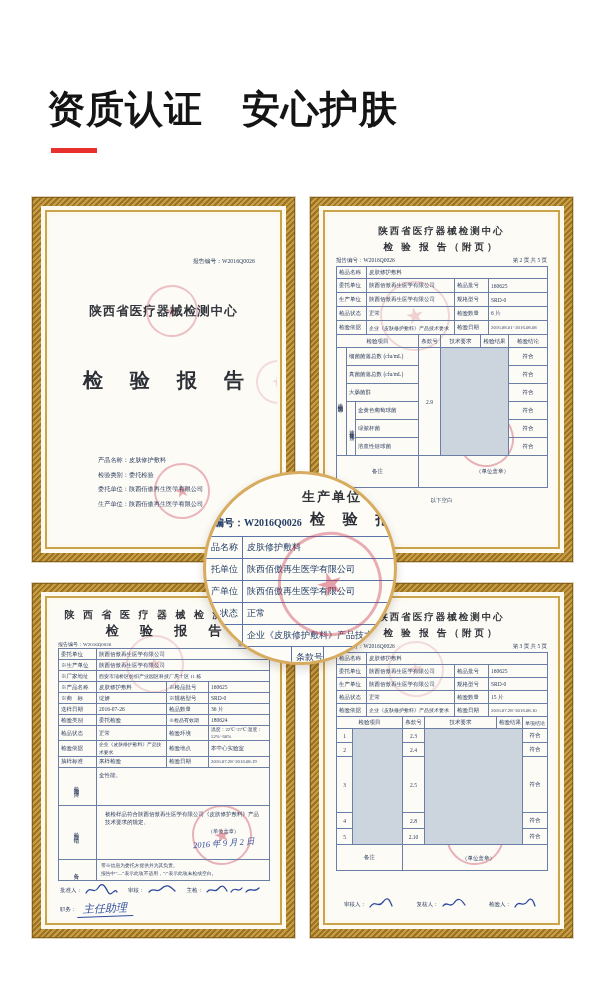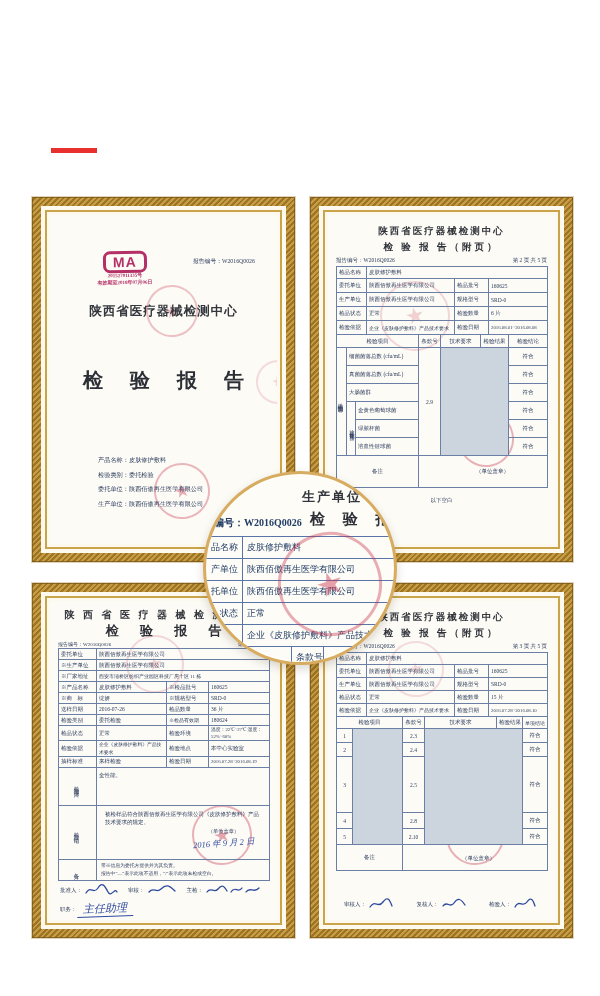--- a/index.html
+++ b/index.html
@@ -69,41 +69,37 @@
   .magtab { position:absolute; left:-28px; top:62px; width:250px; border-collapse:collapse; table-layout:fixed; }
   .magtab td { border:1px solid #5a74a8; font-size:9px; color:#223c66; padding:0 4px;
                overflow:hidden; white-space:nowrap; height:22px; }
   .mag-no { position:absolute; left:8px; top:42px; font-size:10px; font-weight:bold; color:#223c66; white-space:nowrap; }
 </style>
 </head>
 <body>
 
 <div id="stage">
 
+  <div class="big-title">资质认证　安心护肤</div>
   <div class="red-dash"></div>
 
   <div class="cert" style="left:32px; top:197px; width:263px; height:365px;">
    <div class="mat">
     <div class="goldline">
      <div class="paper">
         <div class="stamp" style="left:96px; top:70px; width:52px; height:52px; opacity:.55;">
               <span class="star" style="font-size:17px;">★</span>
             </div>
         <div class="stamp" style="left:104px; top:248px; width:56px; height:56px; opacity:.65;">
               <span class="star" style="font-size:18px;">★</span>
             </div>
         <div class="stamp" style="left:206px; top:145px; width:44px; height:44px; opacity:.3;">
               <span class="star" style="font-size:14px;">★</span>
             </div>
 
-        <div class="ma-wrap">
-          <div class="ma-box">MA</div>
-          <div class="ma-s">201527011335号</div>
-          <div class="ma-s">有效期至2018年07月06日</div>
-        </div>
         <div style="position:absolute; left:143px; top:42px; font-size:5.8px; color:#31415f;"><span>报告编号：</span><span>W2016Q0026</span></div>
 
         <div class="cname" style="top:88px; font-size:12.5px; letter-spacing:1px;">陕西省医疗器械检测中心</div>
         <div class="dtitle" style="top:152px; font-size:20px; letter-spacing:11px; text-indent:11px;">检 验 报 告</div>
 
         <div style="position:absolute; left:48px; top:238px; font-size:6.2px; line-height:14.5px;">
           <div><span>产品名称：</span><span>皮肤修护敷料</span></div>
           <div><span>检验类别：</span><span>委托检验</span></div>
           <div><span>委托单位：</span><span>陕西佰傲再生医学有限公司</span></div>
           <div><span>生产单位：</span><span>陕西佰傲再生医学有限公司</span></div>
@@ -501,25 +497,25 @@
           <col style="width:49px">
           <col style="width:32px">
           <col style="width:105px">
         </colgroup>
       <tbody>
           <tr>
             <td style="text-align:right;">品名称</td>
             <td colspan="3">皮肤修护敷料</td>
           </tr>
       <tr>
+            <td style="text-align:right;">托单位</td>
+            <td colspan="3">陕西佰傲再生医学有限公司</td>
+          </tr>
+      <tr>
             <td style="text-align:right;">产单位</td>
-            <td colspan="3">陕西佰傲再生医学有限公司</td>
-          </tr>
-      <tr>
-            <td style="text-align:right;">托单位</td>
             <td colspan="3">陕西佰傲再生医学有限公司</td>
           </tr>
       <tr>
             <td style="text-align:right;margin-top:46px;">状态</td>
             <td colspan="3">正常</td>
           </tr>
       <tr>
             <td style="text-align:right;"></td>
             <td colspan="3">企业《皮肤修护敷料》产品技术要求</td>
           </tr>

